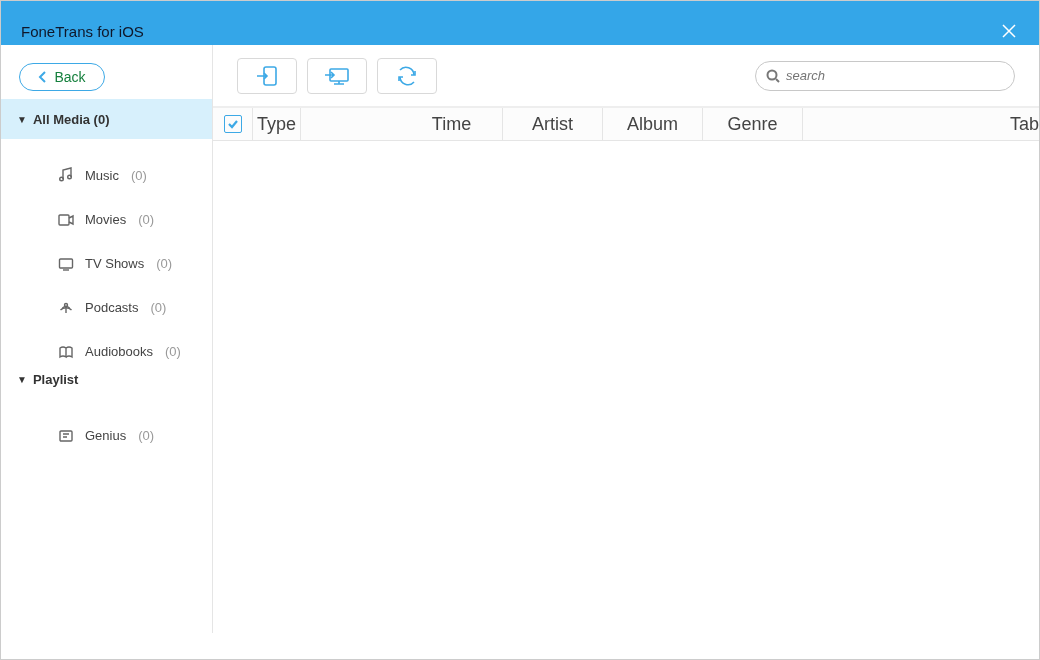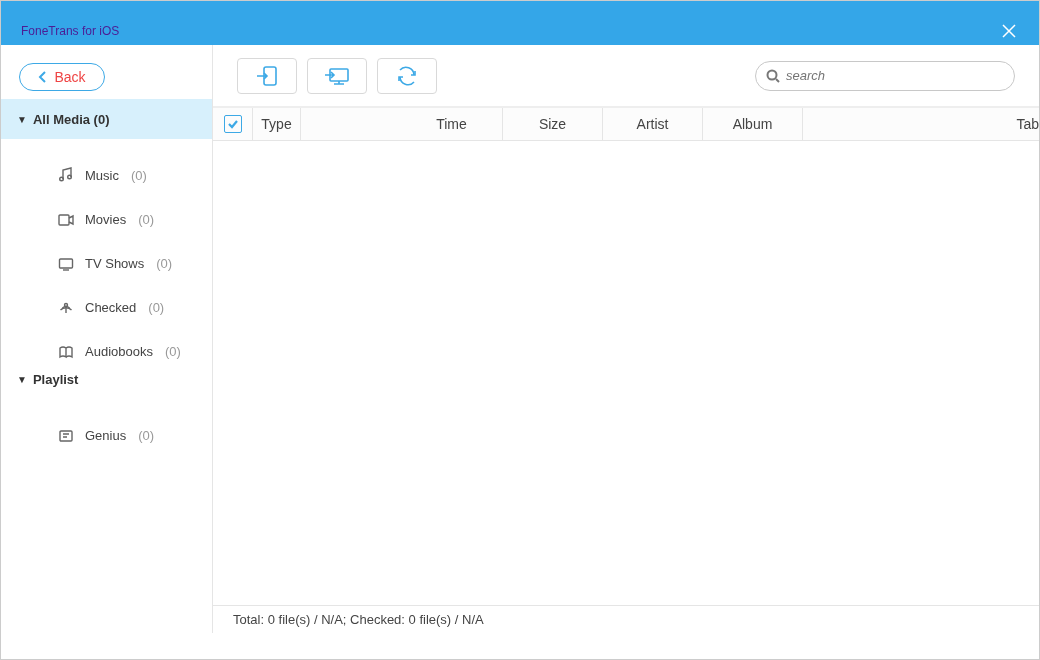--- a/index.html
+++ b/index.html
@@ -9,26 +9,26 @@
     color: #333;
     background: #fff;
     width: 1040px;
     height: 660px;
     overflow: hidden;
     border: 1px solid #ccc;
   }
   .titlebar {
     height: 44px;
     background: #34a6e8;
-    color: #4c1d95;
+    color: #0f172a;
     display: flex;
     align-items: center;
     justify-content: space-between;
     padding: 16px 18px 0 20px;
-    font-size: 12px;
+    font-size: 15px;
   }
   .titlebar .close-x {
     cursor: pointer;
     width: 24px; height: 24px;
     display:flex;align-items:center;justify-content:center;
   }
   .titlebar .close-x svg { stroke:#fff; stroke-width:1.5; }
   .content {
     display: flex;
     height: 588px;
@@ -38,21 +38,21 @@
     border-right: 1px solid #e5e5e5;
     background: #fff;
     padding-top: 12px;
   }
   .back-btn {
     margin: 6px 0 8px 18px;
     width: 86px; height: 28px;
     border: 1px solid #3da9e6;
     border-radius: 14px;
     background: #fff;
-    color: #ef4444;
+    color: #15803d;
     font-size: 14px;
     display: flex; align-items:center; justify-content:center;
     gap:6px;
     cursor:pointer;
   }
   .back-btn svg{stroke:#3da9e6;stroke-width:2;fill:none;}
   .section-header {
     height: 40px;
     display:flex; align-items:center;
     padding-left: 16px;
@@ -118,21 +118,21 @@
     height:34px;
     display:flex;
     border-bottom:1px solid #e5e5e5;
     border-top:1px solid #eee;
     background:#fcfcfc;
   }
   .table-header .th {
     display:flex;align-items:center;justify-content:center;
     border-right:1px solid #e5e5e5;
     color:#444;
-    font-size:14px;
+    font-size:18px;
     cursor:pointer;
   }
   .table-header .th.check { width:40px; }
   .table-header .th.type  { width:48px; }
   .table-header .th.name  { width:100px;margin-top:48px; }
   .table-header .th.time  { width:102px; }
   .table-header .th.size  { width:100px; }
   .table-header .th.artist{ width:100px; }
   .table-header .th.album { width:100px; }
   .table-header .th.genre { width:100px; }
@@ -211,21 +211,21 @@
     </div>
     <div class="sidebar-item">
       <span class="icon-slot">
         <svg width="16" height="16" viewBox="0 0 16 16" fill="none" stroke="#666" stroke-width="1.4">
             <circle cx="8" cy="6" r="1.5"></circle>
             <path d="M4.5 9 A5 5 0 0 1 11.5 9"></path>
             <path d="M2.5 11 A8 8 0 0 1 13.5 11"></path>
             <path d="M8 8 V14"></path>
           </svg>
       </span>
-      <span>Checked</span>
+      <span>Podcasts</span>
       <span class="count">(0)</span>
     </div>
     <div class="sidebar-item">
       <span class="icon-slot">
         <svg width="16" height="14" viewBox="0 0 16 14" fill="none" stroke="#666" stroke-width="1.4">
             <path d="M2 3 Q5 1 8 3 V12 Q5 10 2 12 Z"></path>
             <path d="M8 3 Q11 1 14 3 V12 Q11 10 8 12"></path>
           </svg>
       </span>
       <span>Audiobooks</span>
@@ -288,33 +288,30 @@
       </div>
       <div class="th type">
           <span>Type</span>
         </div>
       <div class="th name">
           <span>Name</span>
         </div>
       <div class="th time">
           <span>Time</span>
         </div>
-      <div class="th size">
-          <span>Size</span>
-        </div>
       <div class="th artist">
           <span>Artist</span>
         </div>
       <div class="th album">
           <span>Album</span>
         </div>
+      <div class="th genre">
+          <span>Genre</span>
+        </div>
       <div class="th tab">
           <span>Tab</span>
         </div>
     </div>
 
     <div class="table-body"></div>
 
-    <div class="status-bar">
-      <span>Total: 0 file(s) / N/A; Checked: 0 file(s) / N/A</span>
-    </div>
   </div>
 </div>
 
 </body></html>

